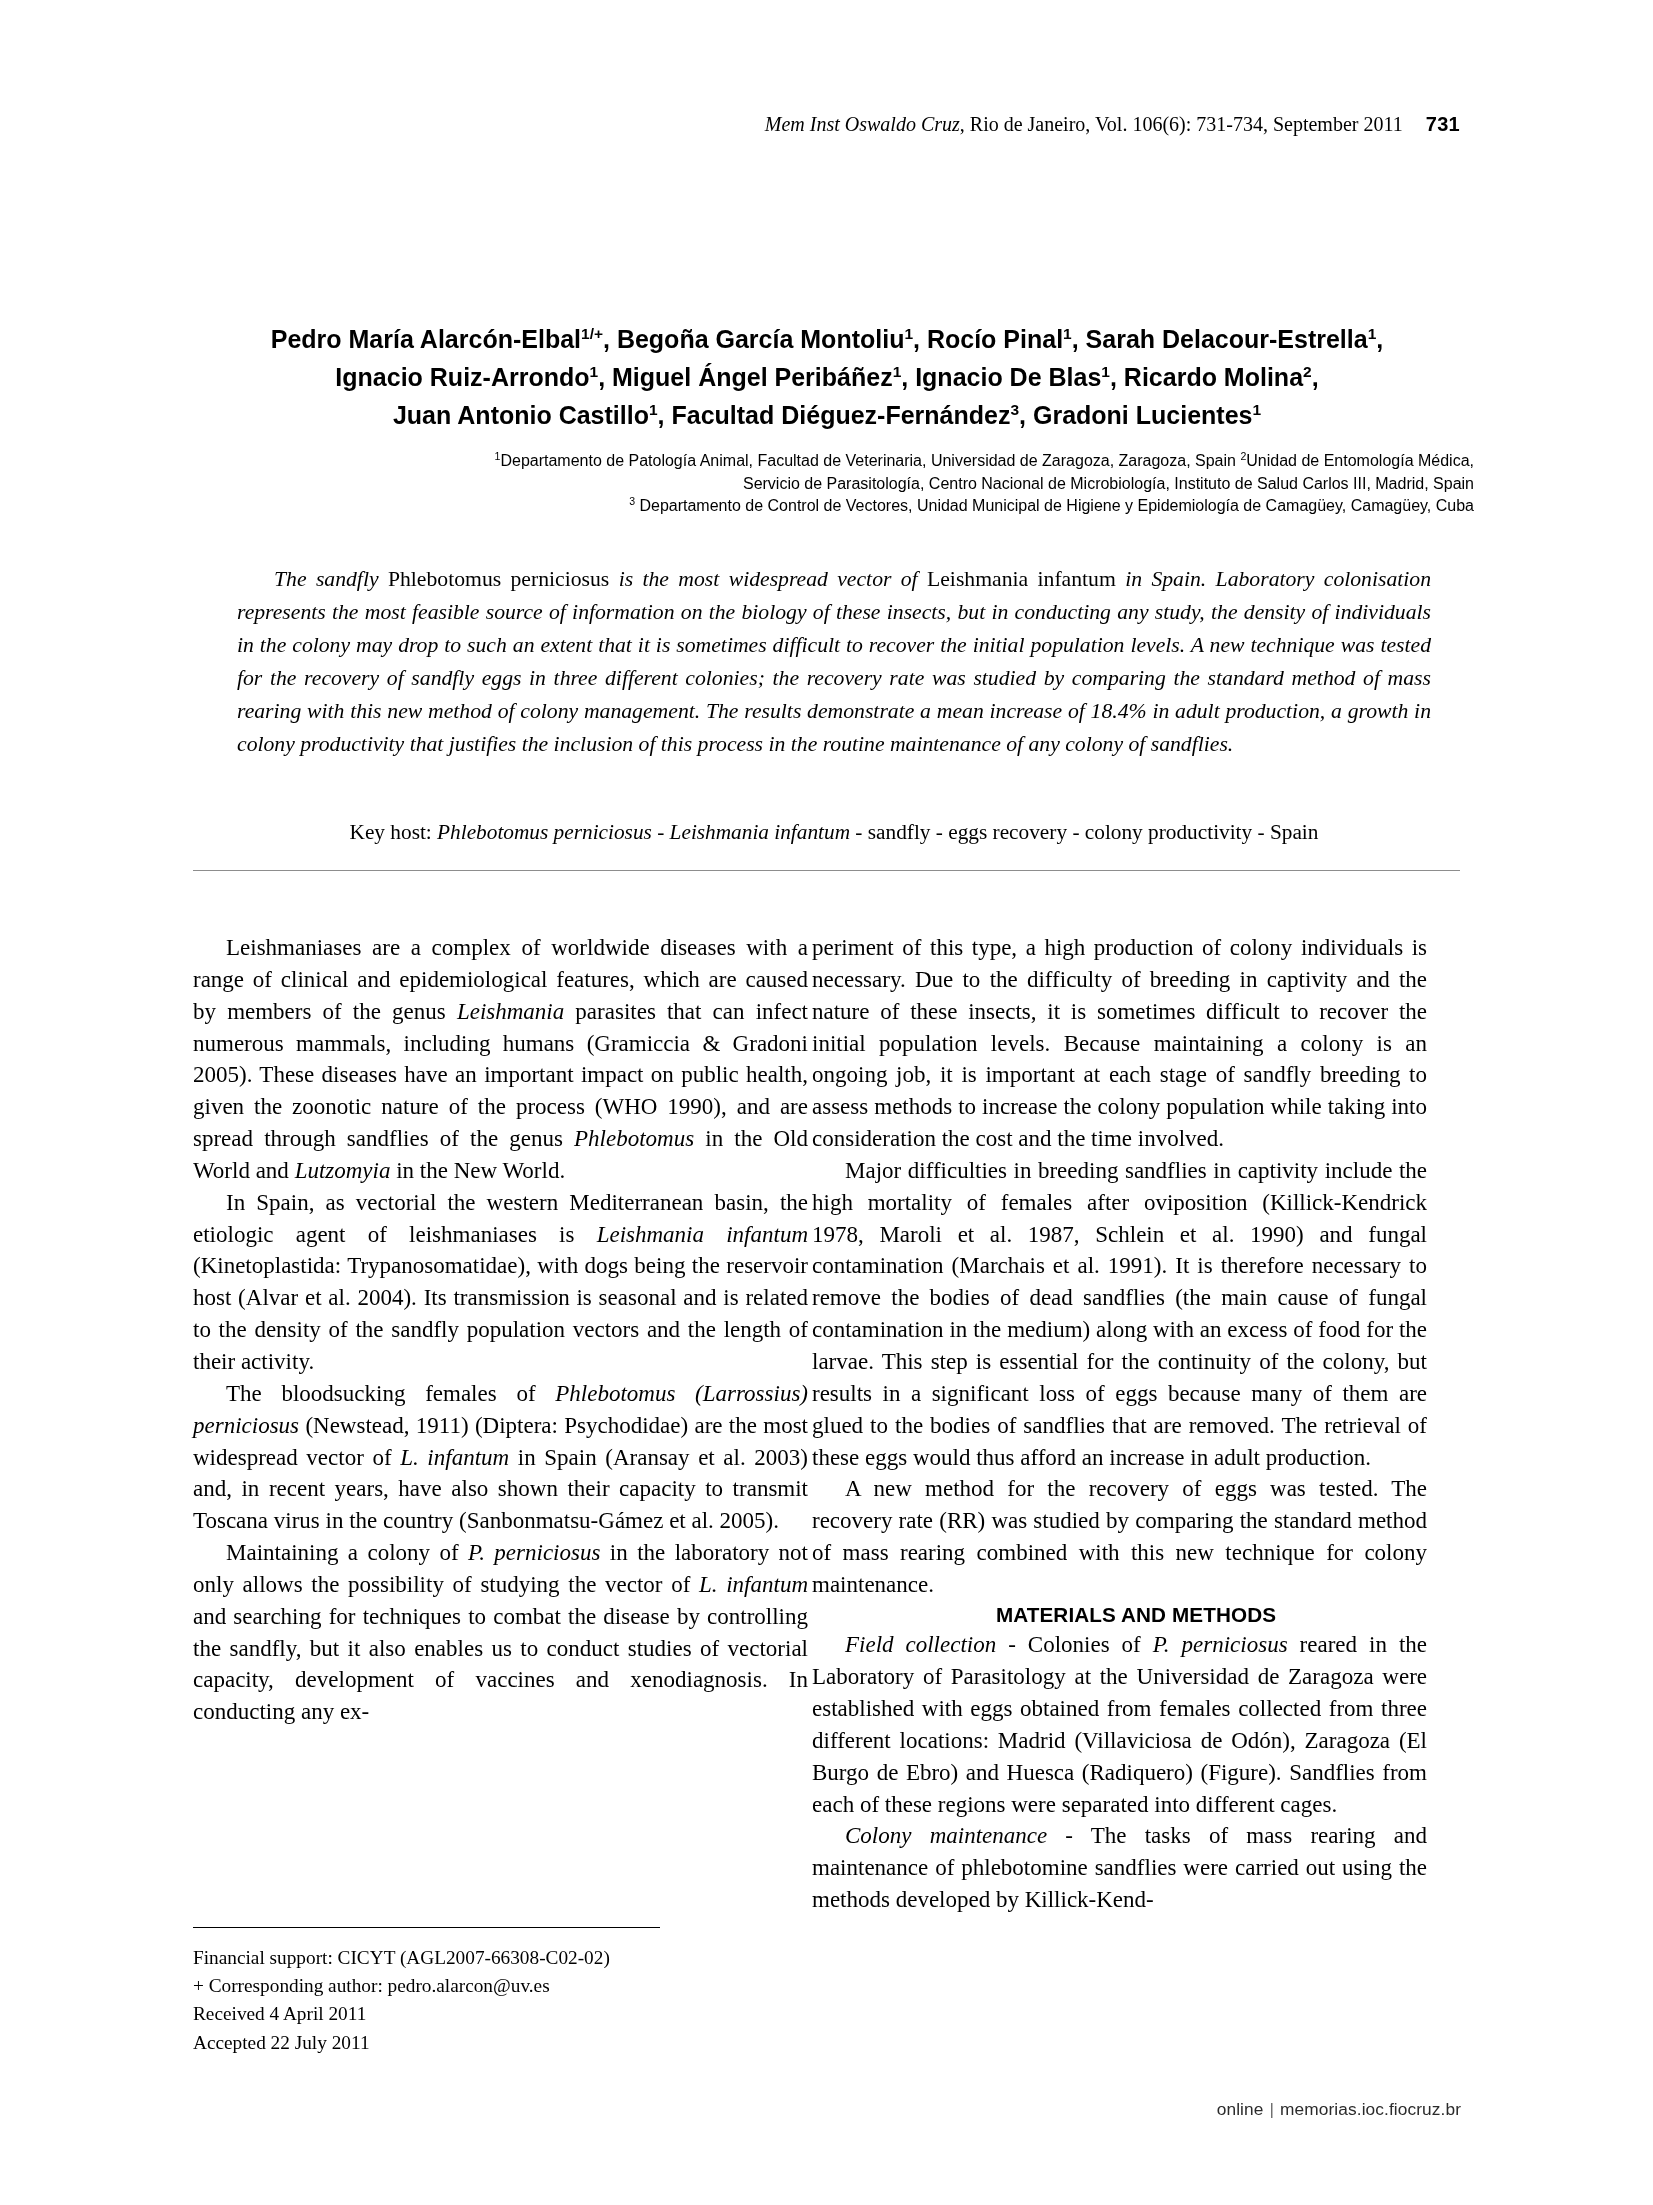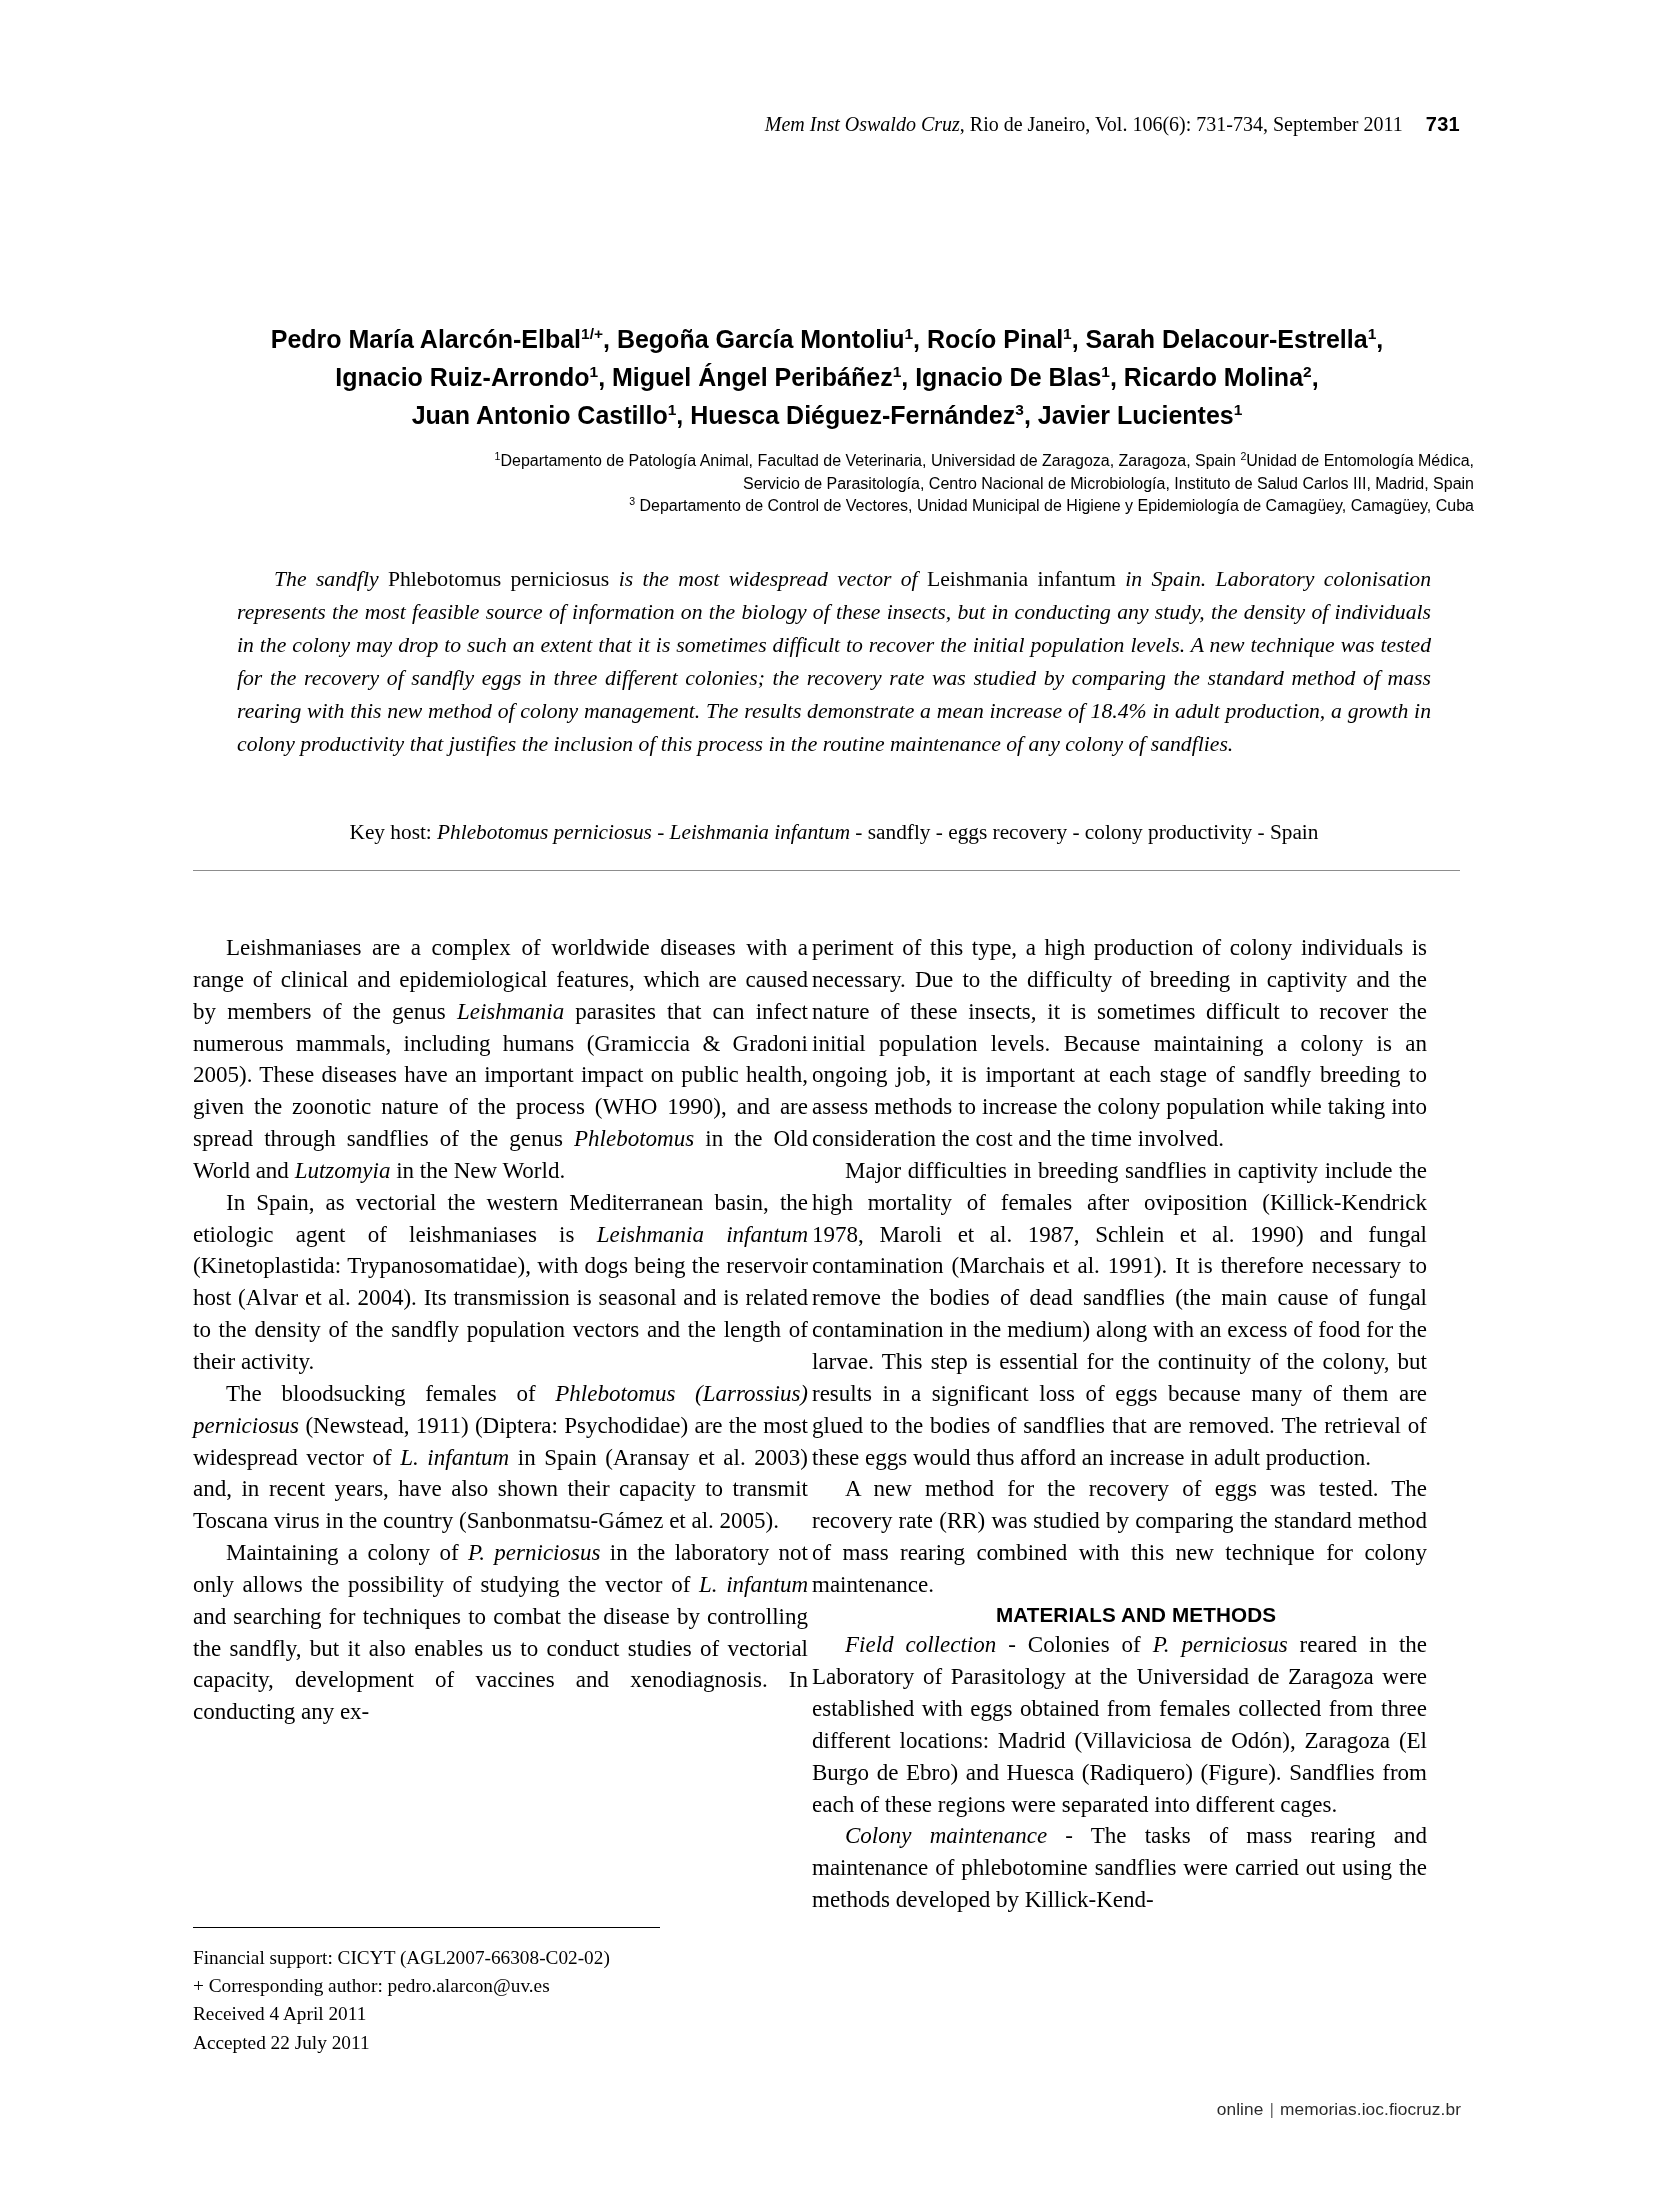--- a/index.html
+++ b/index.html
@@ -209,21 +209,21 @@
 
 
   <div class="authors">
     <div>
       <span>Pedro María Alarcón-Elbal</span><sup>1/+</sup><span>, Begoña García Montoliu</span><sup>1</sup><span>, Rocío Pinal</span><sup>1</sup><span>, Sarah Delacour-Estrella</span><sup>1</sup><span>,</span>
     </div>
     <div>
       <span>Ignacio Ruiz-Arrondo</span><sup>1</sup><span>, Miguel Ángel Peribáñez</span><sup>1</sup><span>, Ignacio De Blas</span><sup>1</sup><span>, Ricardo Molina</span><sup>2</sup><span>,</span>
     </div>
     <div>
-      <span>Juan Antonio Castillo</span><sup>1</sup><span>, Huesca Diéguez-Fernández</span><sup>3</sup><span>, Javier Lucientes</span><sup>1</sup>
+      <span>Juan Antonio Castillo</span><sup>1</sup><span>, Facultad Diéguez-Fernández</span><sup>3</sup><span>, Gradoni Lucientes</span><sup>1</sup>
     </div>
   </div>
 
   <div class="affiliations">
     <div>
       <sup>1</sup><span>Departamento de Patología Animal, Facultad de Veterinaria, Universidad de Zaragoza, Zaragoza, Spain </span><sup>2</sup><span>Unidad de Entomología Médica,</span>
     </div>
     <div>
       <span>Servicio de Parasitología, Centro Nacional de Microbiología, Instituto de Salud Carlos III, Madrid, Spain</span>
     </div>

